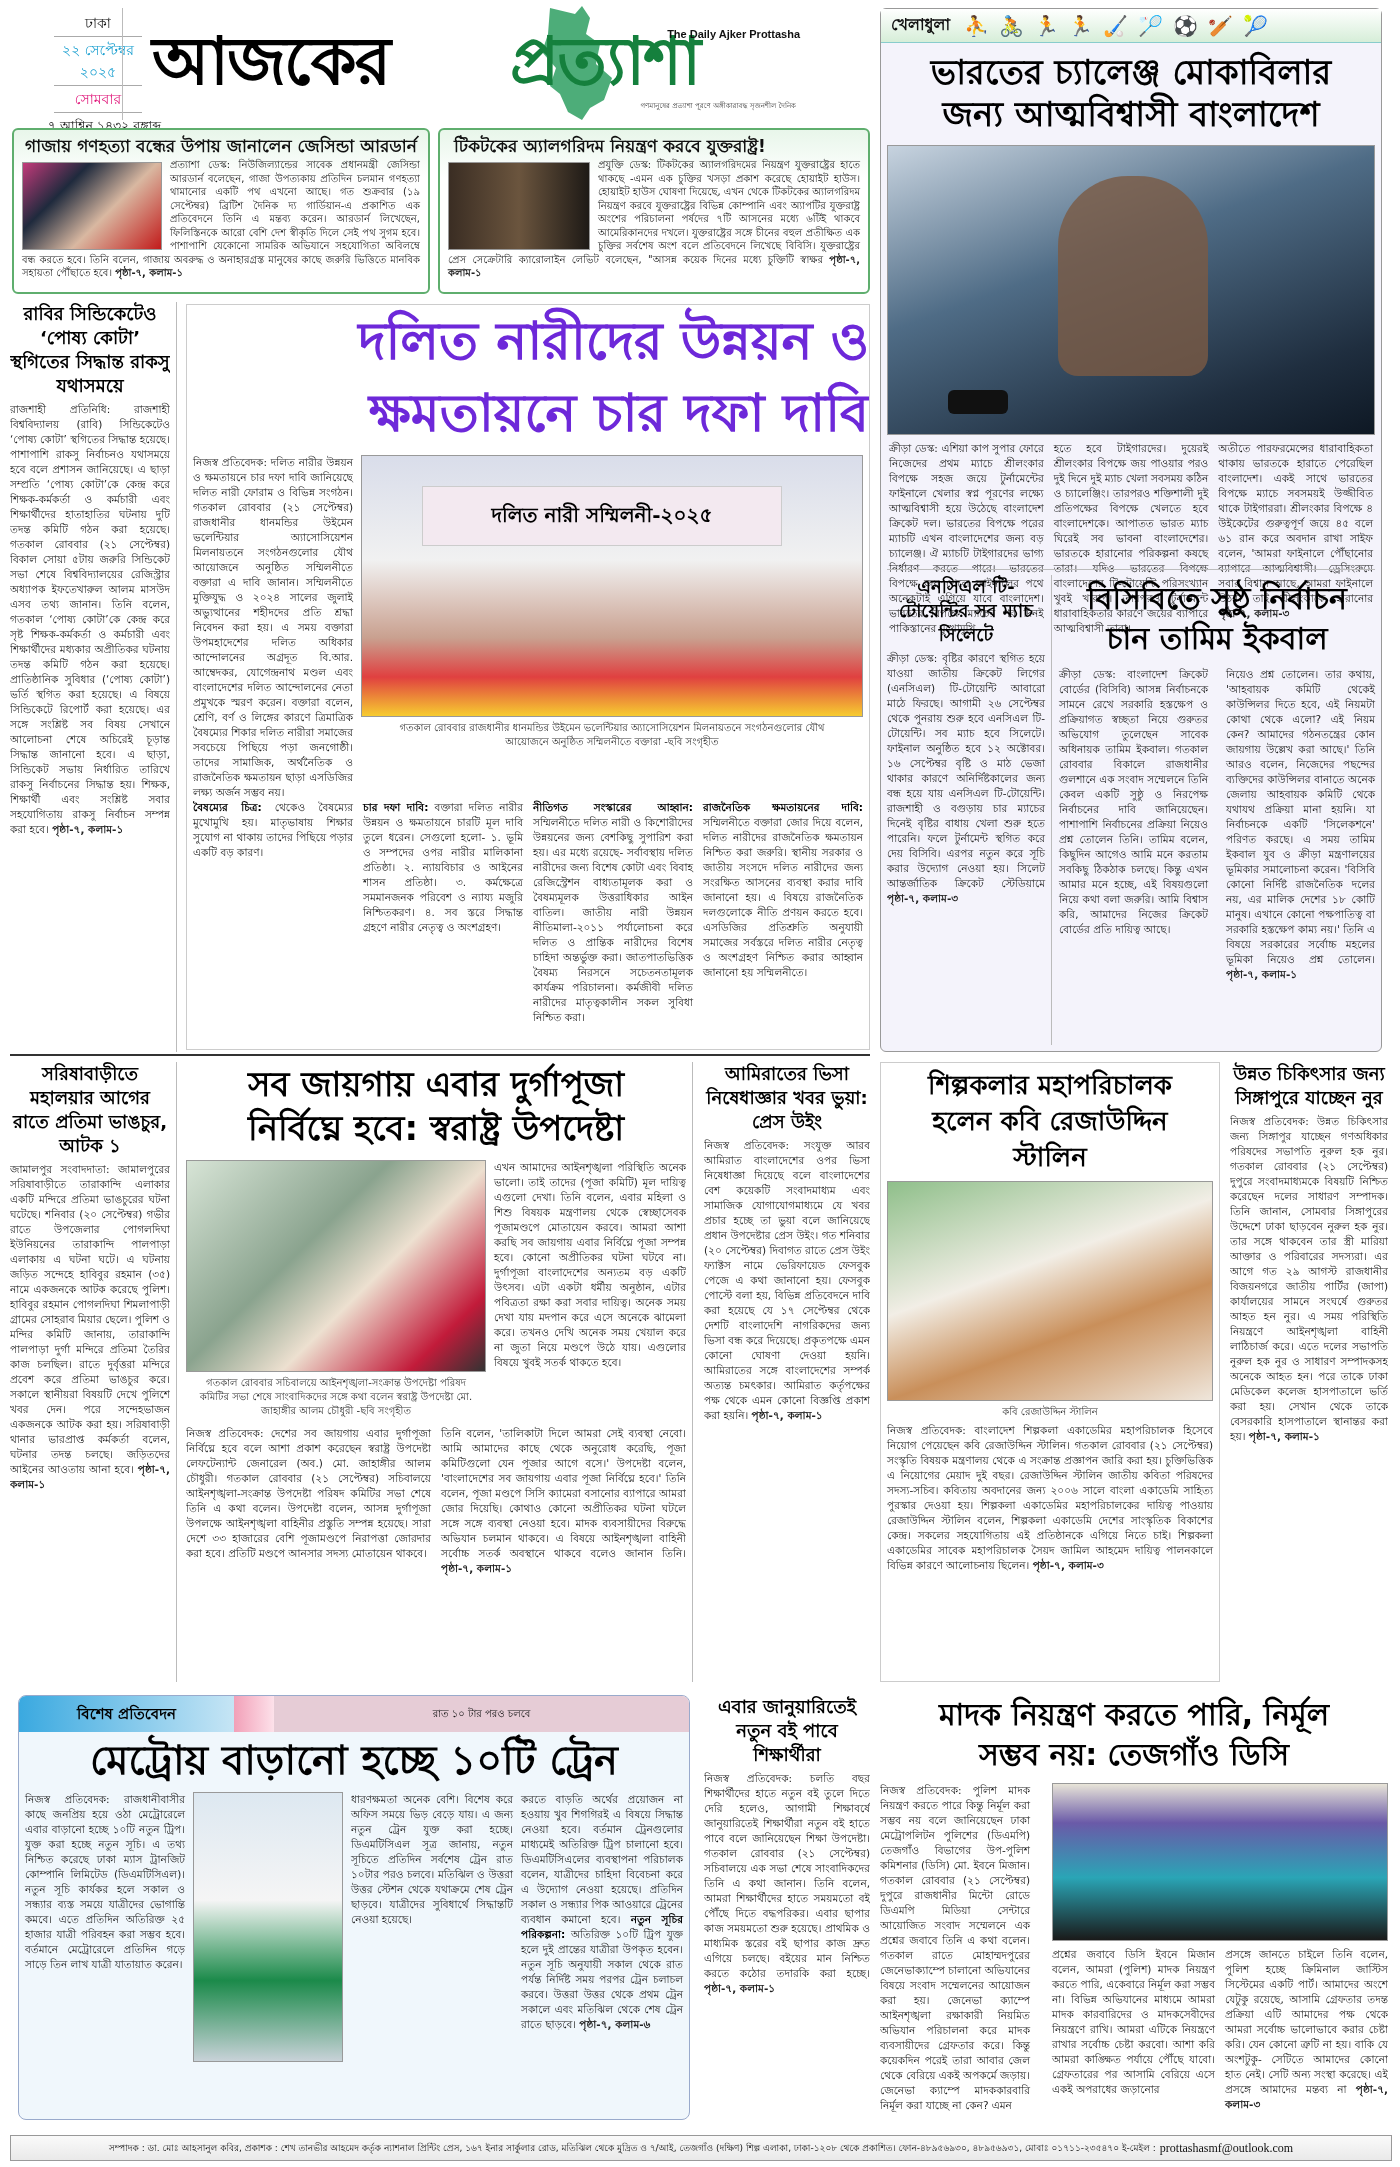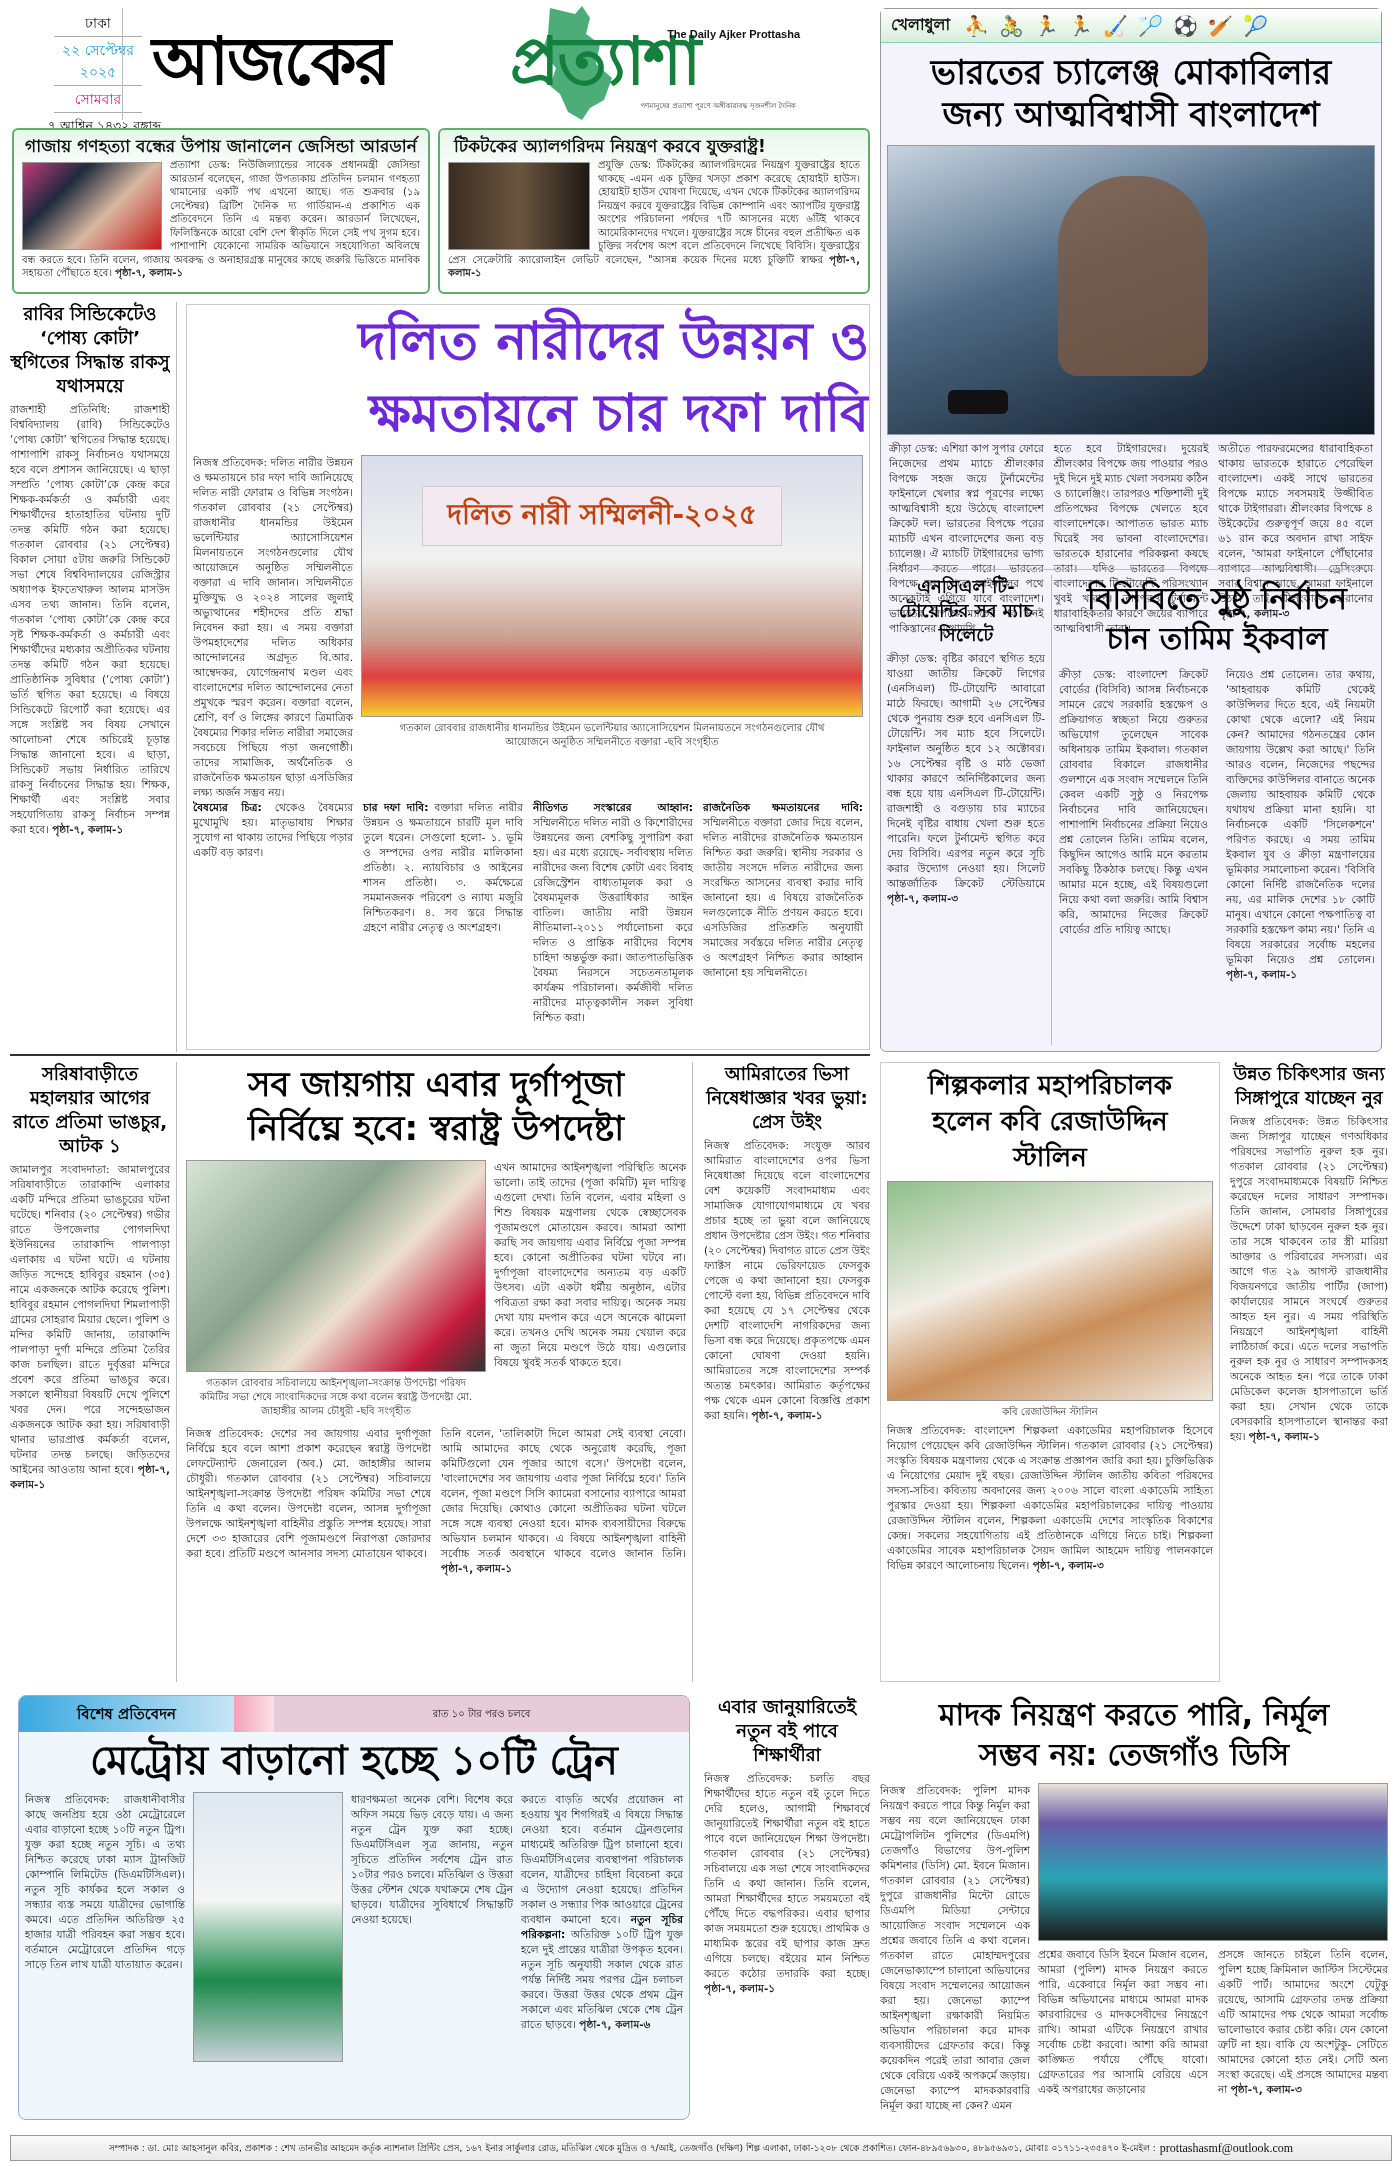--- a/index.html
+++ b/index.html
@@ -89,21 +89,21 @@
 <div class="divider-v" style="left:176px;top:302px;height:750px;"></div>
 
 <div class="abs" style="left:186px;top:304px;width:684px;height:746px;border:1px solid #ccc;overflow:hidden;">
   <div class="hl-red" style="font-size:52px;line-height:72px;">দলিত নারীদের উন্নয়ন ও</div>
   <div class="hl-red" style="font-size:52px;line-height:72px;">ক্ষমতায়নে চার দফা দাবি</div>
   <div style="display:flex;padding:6px 6px 0;">
     <p class="body-text" style="width:168px;flex:none;padding-right:8px;"><span>নিজস্ব প্রতিবেদক: দলিত নারীর উন্নয়ন ও ক্ষমতায়নে চার দফা দাবি জানিয়েছে দলিত নারী ফোরাম ও বিভিন্ন সংগঠন। গতকাল রোববার (২১ সেপ্টেম্বর) রাজধানীর ধানমন্ডির উইমেন ভলেন্টিয়ার অ্যাসোসিয়েশন মিলনায়তনে সংগঠনগুলোর যৌথ আয়োজনে অনুষ্ঠিত সম্মিলনীতে বক্তারা এ দাবি জানান। সম্মিলনীতে মুক্তিযুদ্ধ ও ২০২৪ সালের জুলাই অভ্যুত্থানের শহীদদের প্রতি শ্রদ্ধা নিবেদন করা হয়। এ সময় বক্তারা উপমহাদেশের দলিত অধিকার আন্দোলনের অগ্রদূত বি.আর. আম্বেদকর, যোগেন্দ্রনাথ মণ্ডল এবং বাংলাদেশের দলিত আন্দোলনের নেতা প্রমুখকে স্মরণ করেন। বক্তারা বলেন, শ্রেণি, বর্ণ ও লিঙ্গের কারণে ত্রিমাত্রিক বৈষম্যের শিকার দলিত নারীরা সমাজের সবচেয়ে পিছিয়ে পড়া জনগোষ্ঠী। তাদের সামাজিক, অর্থনৈতিক ও রাজনৈতিক ক্ষমতায়ন ছাড়া এসডিজির লক্ষ্য অর্জন সম্ভব নয়।</span></p>
     <div style="flex:1;">
       <div class="photo" style="height:262px;background:linear-gradient(#d9ddea,#f1f1f1 40%,#c9a08f 70%,#e04040 85%,#f7cc30);position:relative;">
         <div style="position:absolute;left:60px;top:30px;width:360px;height:60px;background:#f3e9f0;border:1px solid #ccc;display:flex;align-items:center;justify-content:center;">
-          <span style="color:#c2410c;font-weight:bold;font-size:28px;">দলিত নারী সম্মিলনী-২০২৫</span>
+          <span style="color:#000000;font-weight:bold;font-size:20px;">দলিত নারী সম্মিলনী-২০২৫</span>
         </div>
       </div>
       <div class="caption" style="padding:4px 20px;">গতকাল রোববার রাজধানীর ধানমন্ডির উইমেন ভলেন্টিয়ার অ্যাসোসিয়েশন মিলনায়তনে সংগঠনগুলোর যৌথ আয়োজনে অনুষ্ঠিত সম্মিলনীতে বক্তারা -ছবি সংগৃহীত</div>
     </div>
   </div>
   <div style="display:flex;gap:10px;padding:0 6px;">
     <p class="body-text" style="flex:1;"><b>বৈষম্যের চিত্র:</b> <span>থেকেও বৈষম্যের মুখোমুখি হয়। মাতৃভাষায় শিক্ষার সুযোগ না থাকায় তাদের পিছিয়ে পড়ার একটি বড় কারণ।</span></p>
     <p class="body-text" style="flex:1;"><b>চার দফা দাবি:</b> <span>বক্তারা দলিত নারীর উন্নয়ন ও ক্ষমতায়নে চারটি মূল দাবি তুলে ধরেন। সেগুলো হলো- ১. ভূমি ও সম্পদের ওপর নারীর মালিকানা প্রতিষ্ঠা। ২. ন্যায়বিচার ও আইনের শাসন প্রতিষ্ঠা। ৩. কর্মক্ষেত্রে সমমানজনক পরিবেশ ও ন্যায্য মজুরি নিশ্চিতকরণ। ৪. সব স্তরে সিদ্ধান্ত গ্রহণে নারীর নেতৃত্ব ও অংশগ্রহণ।</span></p>
     <p class="body-text" style="flex:1;"><b>নীতিগত সংস্কারের আহ্বান:</b> <span>সম্মিলনীতে দলিত নারী ও কিশোরীদের উন্নয়নের জন্য বেশকিছু সুপারিশ করা হয়। এর মধ্যে রয়েছে- সর্বাবস্থায় দলিত নারীদের জন্য বিশেষ কোটা এবং বিবাহ রেজিস্ট্রেশন বাধ্যতামূলক করা ও বৈষম্যমূলক উত্তরাধিকার আইন বাতিল। জাতীয় নারী উন্নয়ন নীতিমালা-২০১১ পর্যালোচনা করে দলিত ও প্রান্তিক নারীদের বিশেষ চাহিদা অন্তর্ভুক্ত করা। জাতপাতভিত্তিক বৈষম্য নিরসনে সচেতনতামূলক কার্যক্রম পরিচালনা। কর্মজীবী দলিত নারীদের মাতৃত্বকালীন সকল সুবিধা নিশ্চিত করা।</span></p>
     <p class="body-text" style="flex:1;"><b>রাজনৈতিক ক্ষমতায়নের দাবি:</b> <span>সম্মিলনীতে বক্তারা জোর দিয়ে বলেন, দলিত নারীদের রাজনৈতিক ক্ষমতায়ন নিশ্চিত করা জরুরি। স্থানীয় সরকার ও জাতীয় সংসদে দলিত নারীদের জন্য সংরক্ষিত আসনের ব্যবস্থা করার দাবি জানানো হয়। এ বিষয়ে রাজনৈতিক দলগুলোকে নীতি প্রণয়ন করতে হবে। এসডিজির প্রতিশ্রুতি অনুযায়ী সমাজের সর্বস্তরে দলিত নারীর নেতৃত্ব ও অংশগ্রহণ নিশ্চিত করার আহ্বান জানানো হয় সম্মিলনীতে।</span></p>
@@ -168,21 +168,21 @@
 </div>
 
 <div class="abs" style="left:704px;top:1695px;width:166px;height:425px;overflow:hidden;">
   <div class="hl-black" style="font-size:18px;line-height:24px;padding-bottom:4px;">এবার জানুয়ারিতেই নতুন বই পাবে শিক্ষার্থীরা</div>
   <p class="body-text"><span>নিজস্ব প্রতিবেদক: চলতি বছর শিক্ষার্থীদের হাতে নতুন বই তুলে দিতে দেরি হলেও, আগামী শিক্ষাবর্ষে জানুয়ারিতেই শিক্ষার্থীরা নতুন বই হাতে পাবে বলে জানিয়েছেন শিক্ষা উপদেষ্টা। গতকাল রোববার (২১ সেপ্টেম্বর) সচিবালয়ে এক সভা শেষে সাংবাদিকদের তিনি এ কথা জানান। তিনি বলেন, আমরা শিক্ষার্থীদের হাতে সময়মতো বই পৌঁছে দিতে বদ্ধপরিকর। এবার ছাপার কাজ সময়মতো শুরু হয়েছে। প্রাথমিক ও মাধ্যমিক স্তরের বই ছাপার কাজ দ্রুত এগিয়ে চলছে। বইয়ের মান নিশ্চিত করতে কঠোর তদারকি করা হচ্ছে।</span> <span class="ref">পৃষ্ঠা-৭, কলাম-১</span></p>
 </div>
 
 <div class="abs" style="left:880px;top:1695px;width:508px;height:430px;overflow:hidden;">
   <div class="hl-black" style="font-size:30px;line-height:40px;">মাদক নিয়ন্ত্রণ করতে পারি, নির্মূল</div>
   <div class="hl-black" style="font-size:30px;line-height:40px;">সম্ভব নয়: তেজগাঁও ডিসি</div>
-  <div style="display:flex;gap:8px;margin-top:8px;">
+  <div style="display:flex;gap:22px;margin-top:8px;">
     <p class="body-text" style="width:150px;flex:none;">নিজস্ব প্রতিবেদক: পুলিশ মাদক নিয়ন্ত্রণ করতে পারে কিন্তু নির্মূল করা সম্ভব নয় বলে জানিয়েছেন ঢাকা মেট্রোপলিটন পুলিশের (ডিএমপি) তেজগাঁও বিভাগের উপ-পুলিশ কমিশনার (ডিসি) মো. ইবনে মিজান। গতকাল রোববার (২১ সেপ্টেম্বর) দুপুরে রাজধানীর মিন্টো রোডে ডিএমপি মিডিয়া সেন্টারে আয়োজিত সংবাদ সম্মেলনে এক প্রশ্নের জবাবে তিনি এ কথা বলেন। গতকাল রাতে মোহাম্মদপুরের জেনেভাক্যাম্পে চালানো অভিযানের বিষয়ে সংবাদ সম্মেলনের আয়োজন করা হয়। জেনেভা ক্যাম্পে আইনশৃঙ্খলা রক্ষাকারী নিয়মিত অভিযান পরিচালনা করে মাদক ব্যবসায়ীদের গ্রেফতার করে। কিন্তু কয়েকদিন পরেই তারা আবার জেল থেকে বেরিয়ে একই অপকর্মে জড়ায়। জেনেভা ক্যাম্পে মাদককারবারি নির্মূল করা যাচ্ছে না কেন? এমন</p>
     <div style="flex:1;">
       <div class="photo" style="height:158px;background:linear-gradient(180deg,#e8e4d8,#6a5aa8 25%,#2aa5b6 60%,#1a1a1a);"></div>
       <div style="display:flex;gap:10px;margin-top:6px;">
         <p class="body-text" style="flex:1;">প্রশ্নের জবাবে ডিসি ইবনে মিজান বলেন, আমরা (পুলিশ) মাদক নিয়ন্ত্রণ করতে পারি, একেবারে নির্মূল করা সম্ভব না। বিভিন্ন অভিযানের মাধ্যমে আমরা মাদক কারবারিদের ও মাদকসেবীদের নিয়ন্ত্রণে রাখি। আমরা এটিকে নিয়ন্ত্রণে রাখার সর্বোচ্চ চেষ্টা করবো। আশা করি আমরা কাঙ্ক্ষিত পর্যায়ে পৌঁছে যাবো। গ্রেফতারের পর আসামি বেরিয়ে এসে একই অপরাধের জড়ানোর</p>
         <p class="body-text" style="flex:1;"><span>প্রসঙ্গে জানতে চাইলে তিনি বলেন, পুলিশ হচ্ছে ক্রিমিনাল জাস্টিস সিস্টেমের একটি পার্ট। আমাদের অংশে যেটুকু রয়েছে, আসামি গ্রেফতার তদন্ত প্রক্রিয়া এটি আমাদের পক্ষ থেকে আমরা সর্বোচ্চ ভালোভাবে করার চেষ্টা করি। যেন কোনো ত্রুটি না হয়। বাকি যে অংশটুকু- সেটিতে আমাদের কোনো হাত নেই। সেটি অন্য সংস্থা করেছে। এই প্রসঙ্গে আমাদের মন্তব্য না</span> <span class="ref">পৃষ্ঠা-৭, কলাম-৩</span></p>
       </div>
     </div>
   </div>
 </div>

